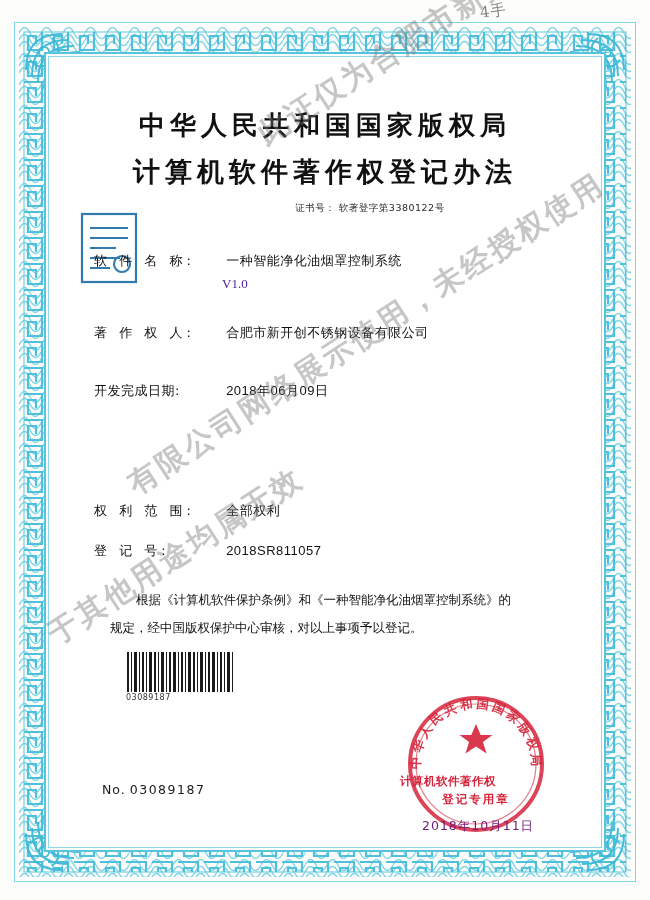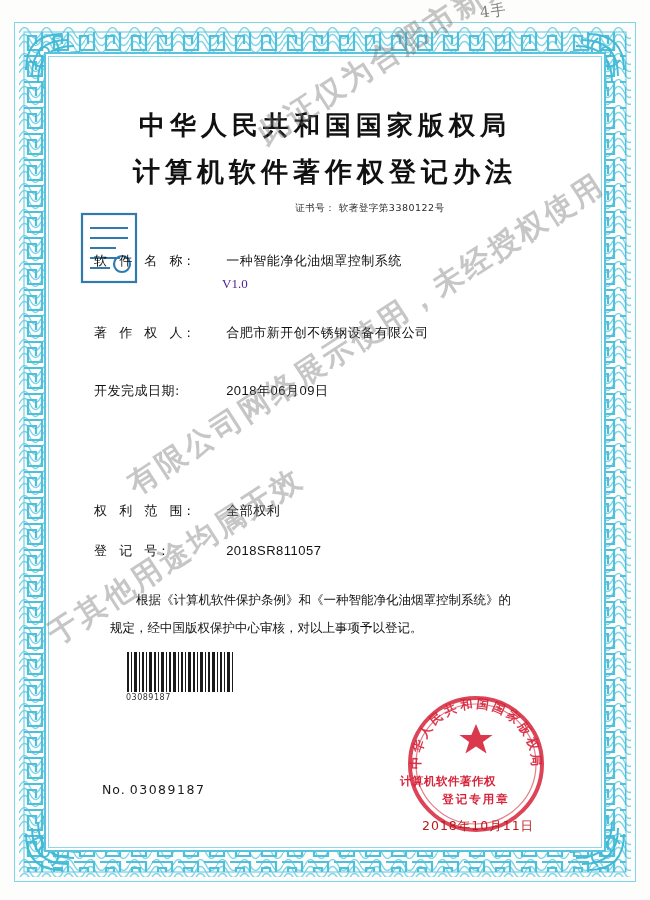--- a/index.html
+++ b/index.html
@@ -216,21 +216,21 @@
     top: 102px;
     font-size: 11px;
     letter-spacing: 2px;
     font-weight: bold;
   }
   .seal-date {
     position: absolute;
     left: 374px;
     top: 762px;
     font-size: 12.5px;
-    color: #b91c1c;
+    color: #701a75;
     letter-spacing: 1px;
   }
 
   
   .wm {
     position: absolute;
     color: rgba(120,120,120,0.42);
     font-family: "DejaVu Serif", serif;
     font-weight: bold;
     white-space: nowrap;

